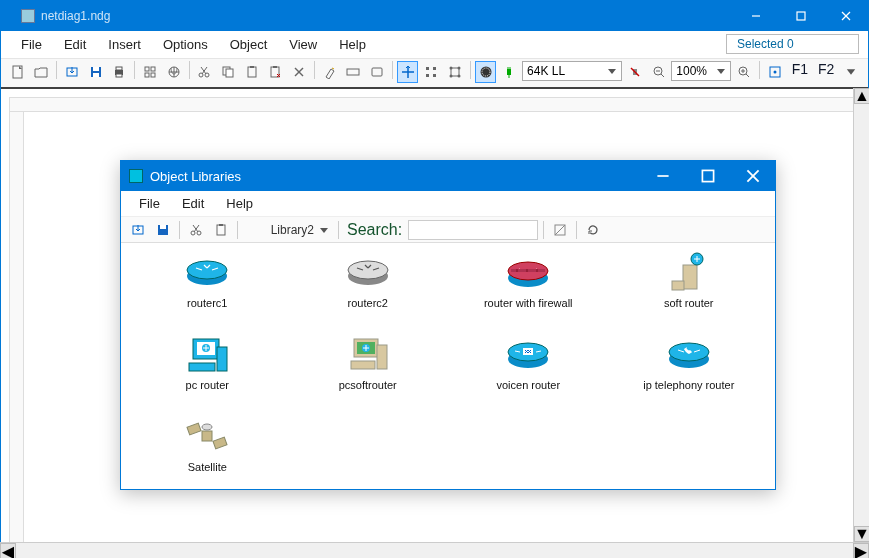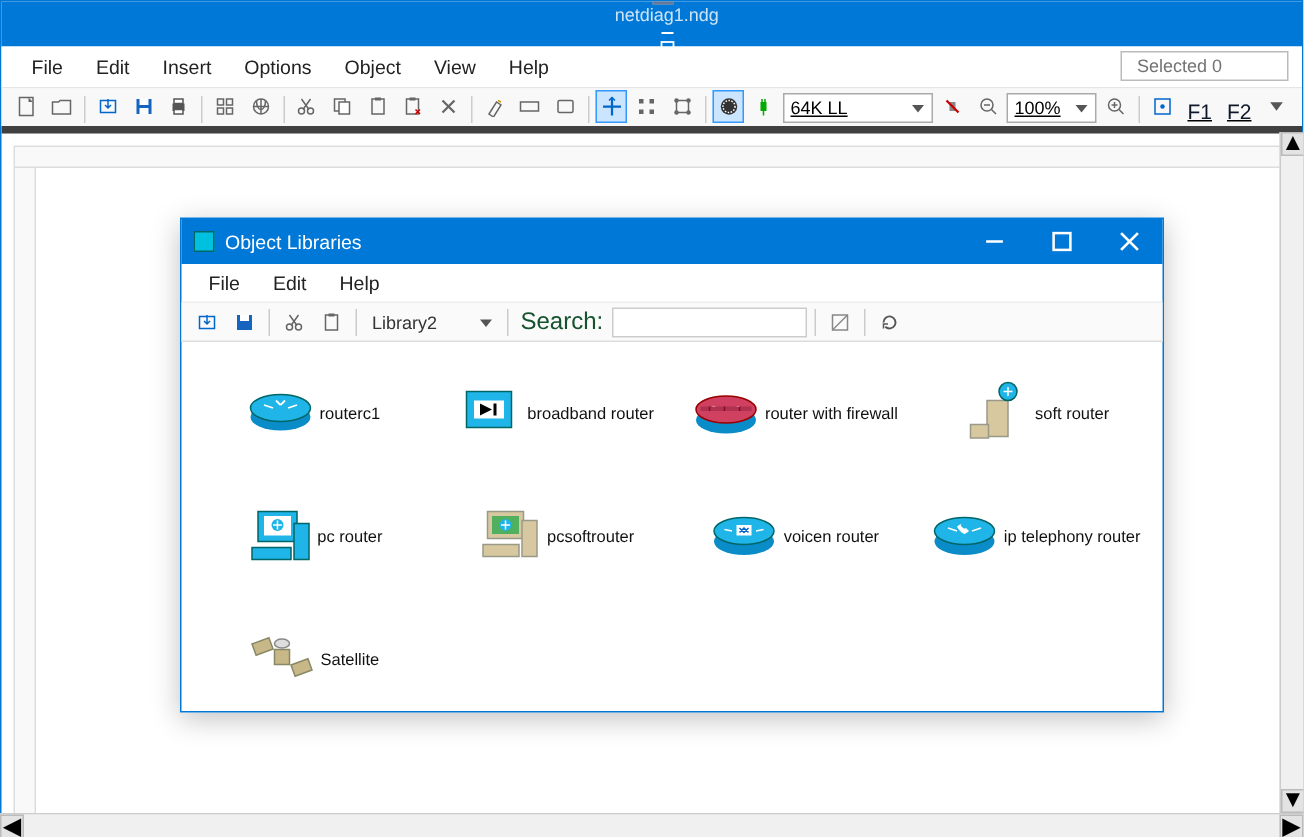--- a/index.html
+++ b/index.html
@@ -1,59 +1,59 @@
 <!DOCTYPE html>
 <html><head>
 <meta charset="utf-8">
 <style>
   * { box-sizing: border-box; margin: 0; padding: 0; font-family: "Segoe UI", Arial, sans-serif; }
   body { background: #f0f0f0; width: 869px; height: 558px; overflow: hidden; position: relative; }
 
   
   .main-window { width: 869px; height: 558px; background: #fff; display: flex; flex-direction: column; border: 1px solid #0078d7; }
-  .titlebar-main { height: 30px; background: #0078d7; color: #cde4f7; display: flex; align-items: center; padding-left: 20px; font-size: 12px; flex-direction: column; }
+  .titlebar-main { height: 30px; background: #0078d7; color: #cde4f7; display: flex; align-items: center; padding-left: 20px; font-size: 12px; }
   .titlebar-main .ticon { width: 14px; height: 14px; background: #9cd; margin-right: 6px; border: 1px solid #679; }
   .titlebar-main .spacer { flex: 1; }
   .titlebar-main .wbtn { width: 45px; height: 30px; display: flex; align-items: center; justify-content: center; color: #fff; }
   .titlebar-main .wbtn svg { width: 10px; height: 10px; }
 
   .menubar { height: 28px; display: flex; align-items: center; gap: 2px; padding: 0 10px; background: #fff; border-bottom: 1px solid #e5e5e5; }
   .menubar .mitem { padding: 4px 10px; font-size: 13px; color: #222; }
 
-  .status-right { position: absolute; right: 10px; top: 34px; font-size: 12px; color: #737373; border: 1px solid #bbb; padding: 2px 10px; background: #fff; width: 112px; height: 20px; }
-
-  .toolbar { height: 30px; display: flex; align-items: flex-end; padding: 2px 6px; background: #f8f8f8; border-bottom: 5px solid #404040; gap: 2px; text-decoration: underline; }
+  .status-right { position: absolute; right: 10px; top: 34px; font-size: 12px; color: #0369a1; border: 1px solid #bbb; padding: 2px 10px; background: #fff; width: 133px; height: 20px; }
+
+  .toolbar { height: 30px; display: flex; align-items: flex-start; padding: 2px 6px; background: #f8f8f8; border-bottom: 2px solid #404040; gap: 2px; }
   .tbtn { width: 22px; height: 22px; display: flex; align-items: center; justify-content: center; border: 1px solid transparent; font-size: 12px; color: #444; }
   .tbtn.active { border: 1px solid #3399ff; background: #cce5ff; }
   .tbtn svg { width: 14px; height: 14px; }
   .tsep { width: 1px; height: 18px; background: #ccc; margin: 0 2px; }
   .tcombo { height: 20px; font-size: 12px; border: 1px solid #aaa; padding: 0 18px 0 4px; background: #fff; min-width: 100px; position: relative; display: flex; align-items: center; }
   .tcombo::after { content: ""; position: absolute; right: 5px; top: 7px; border-left: 4px solid transparent; border-right: 4px solid transparent; border-top: 5px solid #555; }
   .tlabel { font-size: 14px; padding: 0 4px; color: #0f172a; }
 
   .canvas-area { flex: 1; background: #fff; position: relative; margin: 8px; border: 1px solid #ddd; }
   .ruler-top { height: 14px; background: #f9f9f9; border-bottom: 1px solid #ddd; }
   .ruler-left { width: 14px; background: #f9f9f9; border-right: 1px solid #ddd; position: absolute; left:0; top:14px; bottom:0; }
 
   
-  .dialog { position: absolute; left: 120px; top: 145px; width: 656px; height: 330px; background: #fff; border: 1px solid #0078d7; box-shadow: 0 4px 18px rgba(0,0,0,.25); display:flex; flex-direction:column; }
+  .dialog { position: absolute; left: 120px; top: 160px; width: 656px; height: 330px; background: #fff; border: 1px solid #0078d7; box-shadow: 0 4px 18px rgba(0,0,0,.25); display:flex; flex-direction:column; }
   .dialog .titlebar { height: 30px; background: #0078d7; color: #fff; display: flex; align-items: center; padding-left: 8px; font-size: 13px; }
   .dialog .titlebar .ticon2 { width: 14px; height: 14px; background: #00c0e0; margin-right: 7px; border: 1px solid #066; }
   .dialog .titlebar .spacer { flex: 1; }
   .dialog .titlebar .wbtn { width: 45px; height: 30px; display:flex;align-items:center;justify-content:center;color:#fff; }
   .dialog .menubar2 { height: 26px; display: flex; align-items: center; gap: 2px; padding: 0 8px; border-bottom: 1px solid #eee; }
   .dialog .menubar2 .mitem { padding: 3px 10px; font-size: 13px; color: #222; }
   .dialog .toolbar2 { height: 26px; display:flex; align-items:center; padding: 1px 6px; gap:3px; border-bottom: 1px solid #ddd; background:#fafafa; }
-  .dialog .dcombo { height: 20px; font-size: 12px; border: 1px solid transparent; padding: 0 18px 0 4px; min-width: 90px; position:relative; display:flex; align-items:center; color:#333; }
+  .dialog .dcombo { height: 20px; font-size: 12px; border: 1px solid transparent; padding: 0 18px 0 4px; min-width: 90px; position:relative; display:flex; align-items:center; color:#333;justify-content:flex-end; }
   .dialog .dcombo::after { content:""; position:absolute; right:4px; top:7px; border-left:4px solid transparent;border-right:4px solid transparent;border-top:5px solid #555; }
   .dialog .search-input { height:20px; font-size:12px; border:1px solid #ccc; padding:0 4px; width: 130px; background: #fff; }
 
   .dialog .libbody { flex:1; overflow:hidden; padding: 8px 8px 0 8px; }
   .grid { display:grid; grid-template-columns: repeat(4, 1fr); gap: 4px 4px; }
-  .cell { display:flex; flex-direction:row; align-items:center; justify-content:center; height: 78px; font-size:11px; font-family: "Courier New", monospace; color:#111; }
+  .cell { display:flex; flex-direction:column; align-items:center; justify-content:flex-start; height: 78px; font-size:11px; font-family: "Courier New", monospace; color:#111; }
   .cell .iconbox { width: 52px; height: 44px; display:flex;align-items:center;justify-content:center; }
   .cell .lbl { margin-top: 2px; text-align:center; white-space: nowrap; }
 
   
   .hscroll { position:absolute; left:0; right:0; bottom:0; height:16px; background:#f0f0f0; border-top:1px solid #ccc; display:flex; }
   .hscroll .arrow, .vscroll .arrow { width:16px; height:16px; background:#e3e3e3; display:flex;align-items:center;justify-content:center; border:1px solid #bbb; }
   .hscroll .track { flex:1; background:#f0f0f0; }
   .vscroll { position:absolute; right:0; top:88px; bottom:16px; width:16px; background:#f0f0f0; border-left:1px solid #ccc; display:flex; flex-direction:column; }
   .vscroll .track { flex:1; }
 
@@ -379,28 +379,27 @@
             <svg width="46" height="30">
               <ellipse cx="23" cy="18" rx="20" ry="9" fill="#0a8cc8"></ellipse>
               <ellipse cx="23" cy="12" rx="20" ry="9" fill="#1fb5e8" stroke="#066"></ellipse>
               <path d="M12 10l6 2M34 10l-6 2M20 7l3 3M26 7l-3 3" stroke="#fff" stroke-width="1.2"></path>
             </svg>
           </div>
         <span class="lbl">routerc1</span>
       </div>
       <div class="cell">
         <div class="iconbox">
-            <svg width="46" height="40">
-              <rect x="8" y="6" width="30" height="24" fill="#1fb5e8" stroke="#066"></rect>
-              <rect x="13" y="12" width="20" height="12" fill="#fff"></rect>
-              <polygon points="17,14 17,22 25,18" fill="#000"></polygon>
-              <line x1="27" y1="14" x2="27" y2="22" stroke="#000" stroke-width="2"></line>
-            </svg>
-          </div>
-        <span class="lbl">broadband router</span>
+            <svg width="46" height="30">
+              <ellipse cx="23" cy="18" rx="20" ry="9" fill="#888"></ellipse>
+              <ellipse cx="23" cy="12" rx="20" ry="9" fill="#ddd" stroke="#666"></ellipse>
+              <path d="M12 10l6 2M34 10l-6 2M20 7l3 3M26 7l-3 3" stroke="#555" stroke-width="1.2"></path>
+            </svg>
+          </div>
+        <span class="lbl">routerc2</span>
       </div>
       <div class="cell">
         <div class="iconbox">
             <svg width="46" height="34">
               <ellipse cx="23" cy="22" rx="20" ry="9" fill="#0a8cc8"></ellipse>
               <ellipse cx="23" cy="15" rx="20" ry="9" fill="#d04060" stroke="#900"></ellipse>
               <path d="M14 13l6 2M32 13l-6 2" stroke="#fff"></path>
               <rect x="6" y="13" width="34" height="3" fill="#b03050"></rect>
               <line x1="12" y1="13" x2="12" y2="16" stroke="#801020"></line>
               <line x1="22" y1="13" x2="22" y2="16" stroke="#801020"></line>

